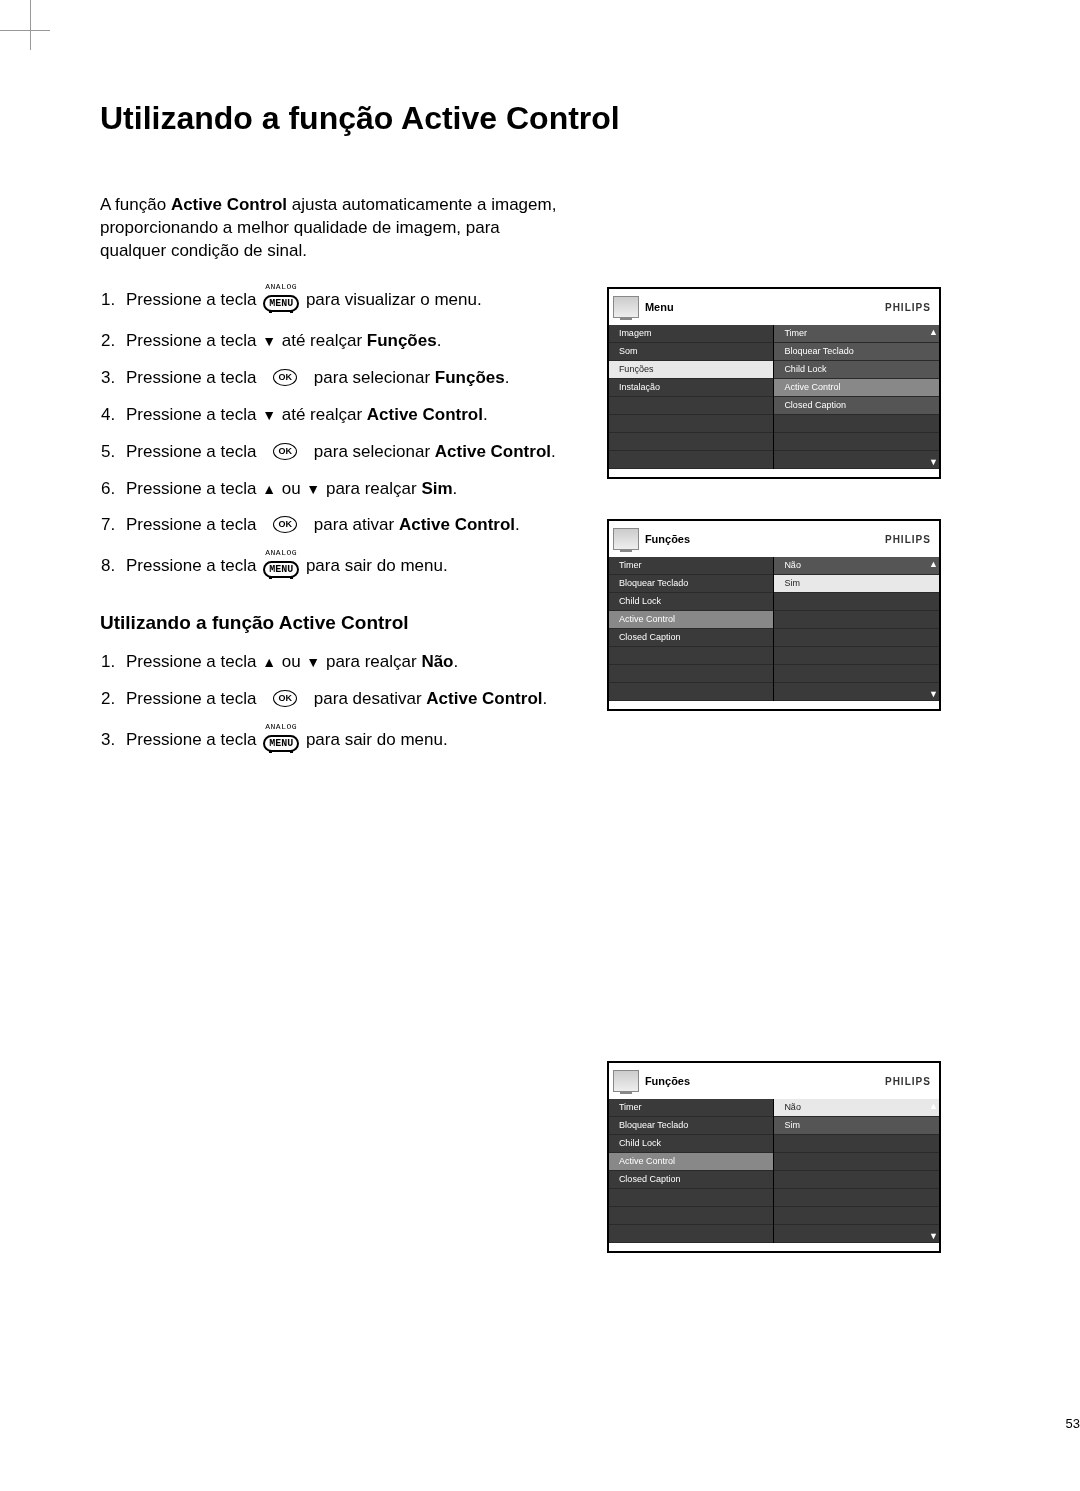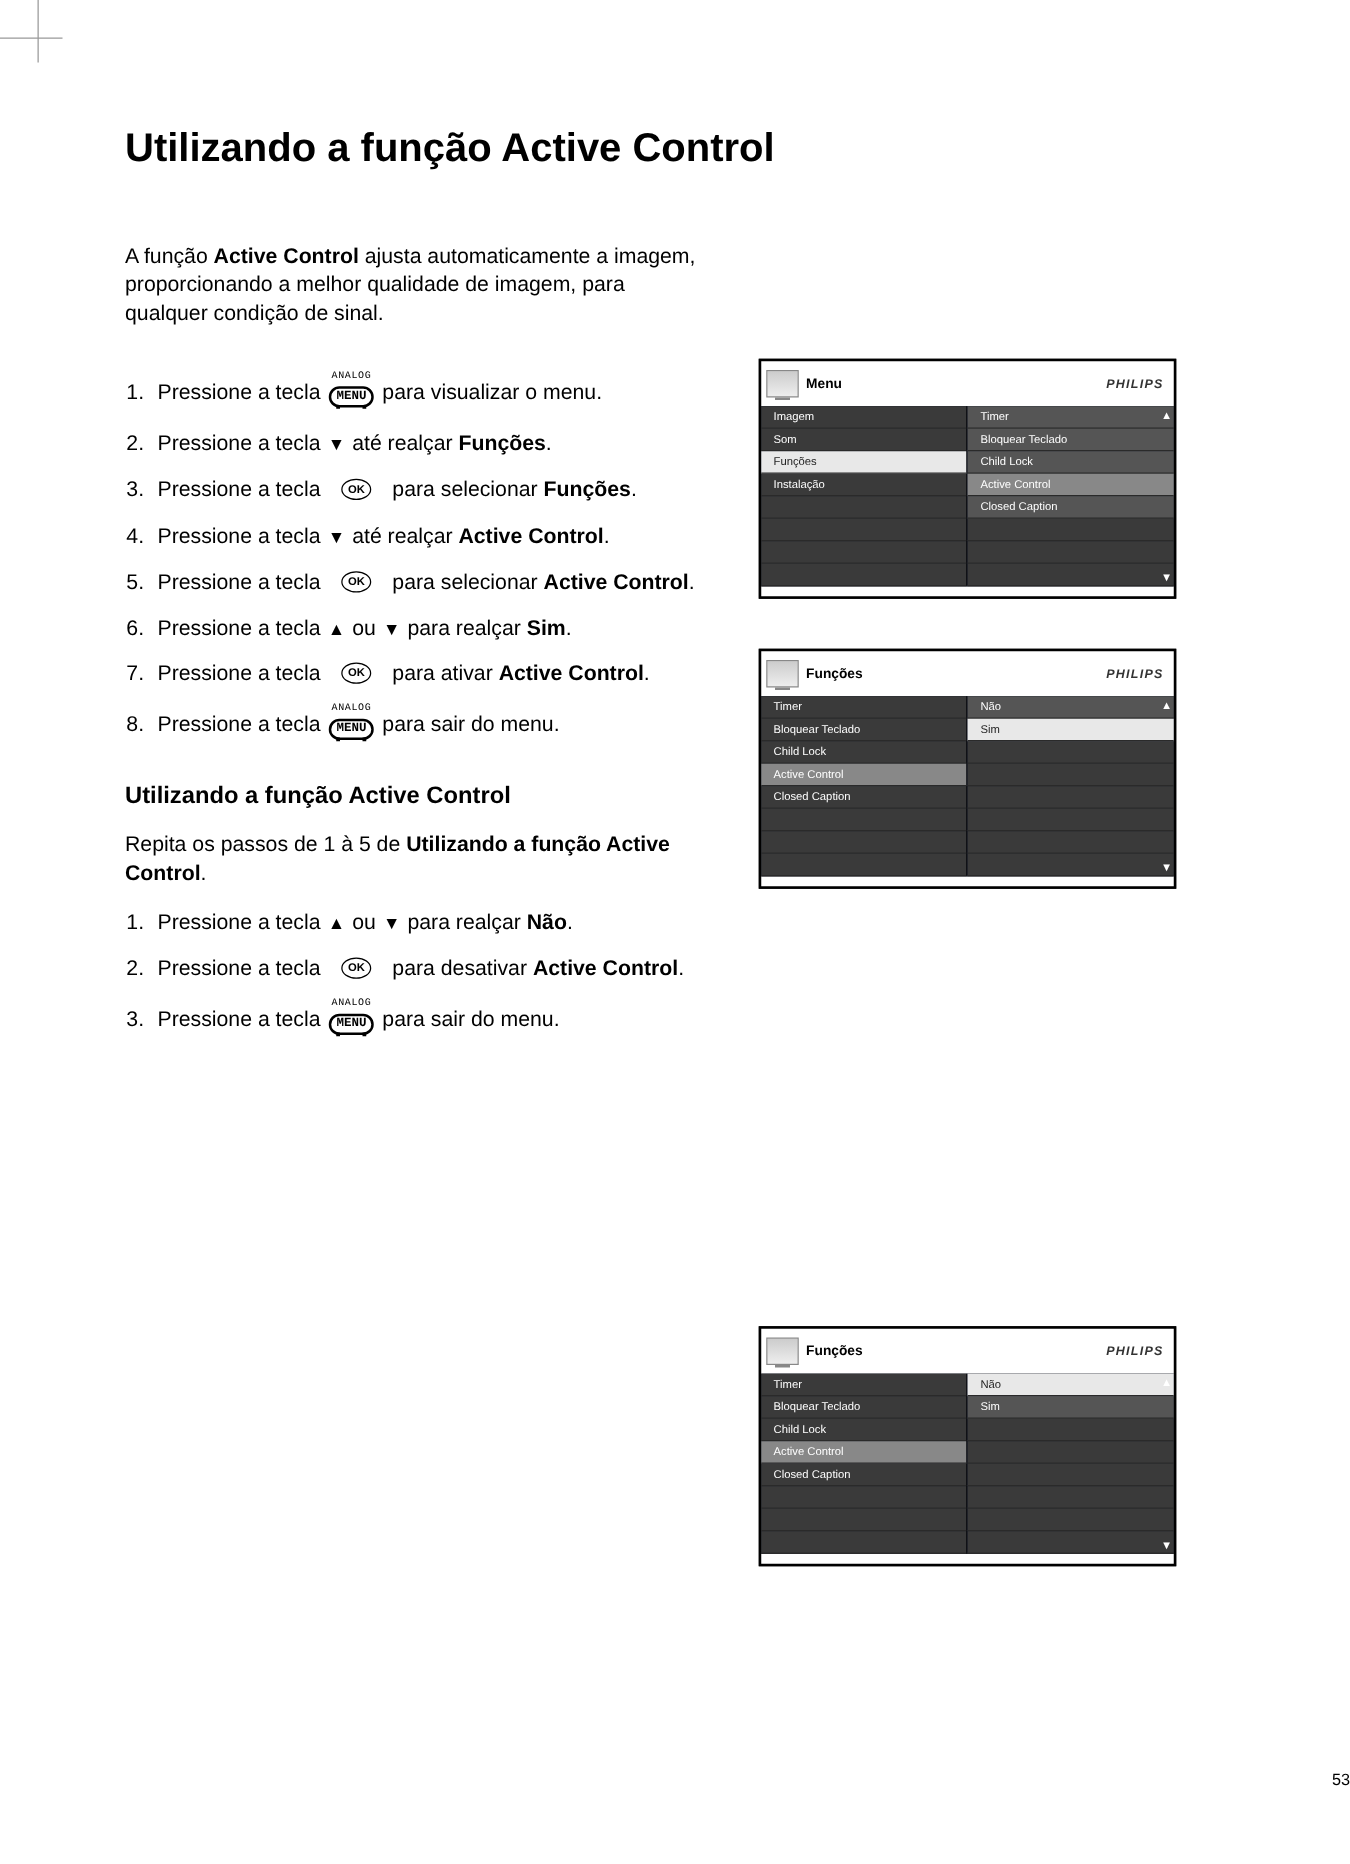--- a/index.html
+++ b/index.html
@@ -34,21 +34,21 @@
     line-height: 1.35;
   }
   .right {
     flex: 1;
     display: flex;
     flex-direction: column;
     gap: 40px;
     padding-top: 110px;
   }
   .intro {
-    margin-bottom: 36px;
+    margin-bottom: 22px;
   }
   ol {
     padding-left: 20px;
     margin: 0;
   }
   li {
     margin-bottom: 14px;
     padding-left: 6px;
   }
   .subheading {
@@ -157,21 +157,20 @@
   .panel-header .title {
     font-size: 11px;
     font-weight: bold;
     flex: 1;
   }
   .panel-header .brand {
     font-size: 10px;
     font-weight: bold;
     letter-spacing: 1px;
     color: #333;
-    font-style: italic;
   }
   .panel-body {
     display: flex;
     position: relative;
   }
   .panel-col {
     flex: 1;
     background: #0f172a;
     min-height: 135px;
   }
@@ -246,21 +245,20 @@
           <li>Pressione a tecla <span class="ok-btn">OK</span> para selecionar <b>Funções</b>.</li>
           <li>Pressione a tecla <span class="arrow-down">▼</span> até realçar <b>Active Control</b>.</li>
           <li>Pressione a tecla <span class="ok-btn">OK</span> para selecionar <b>Active Control</b>.</li>
           <li>Pressione a tecla <span class="arrow-up">▲</span> ou <span class="arrow-down">▼</span> para realçar <b>Sim</b>.</li>
           <li>Pressione a tecla <span class="ok-btn">OK</span> para ativar <b>Active Control</b>.</li>
           <li>Pressione a tecla <span class="menu-btn"><span class="analog">ANALOG</span><span class="pill">MENU</span></span> para sair do menu.</li>
         </ol>
 
       <div class="subheading">Utilizando a função Active Control</div>
 
-      <p class="repeat">Repita os passos de 1 à 5 de <b>Utilizando a função Active Control</b>.</p>
 
       <ol id="deact-steps">
           <li>Pressione a tecla <span class="arrow-up">▲</span> ou <span class="arrow-down">▼</span> para realçar <b>Não</b>.</li>
           <li>Pressione a tecla <span class="ok-btn">OK</span> para desativar <b>Active Control</b>.</li>
           <li>Pressione a tecla <span class="menu-btn"><span class="analog">ANALOG</span><span class="pill">MENU</span></span> para sair do menu.</li>
         </ol>
     </div>
 
     <div class="right">
       <div id="panel1-slot">

